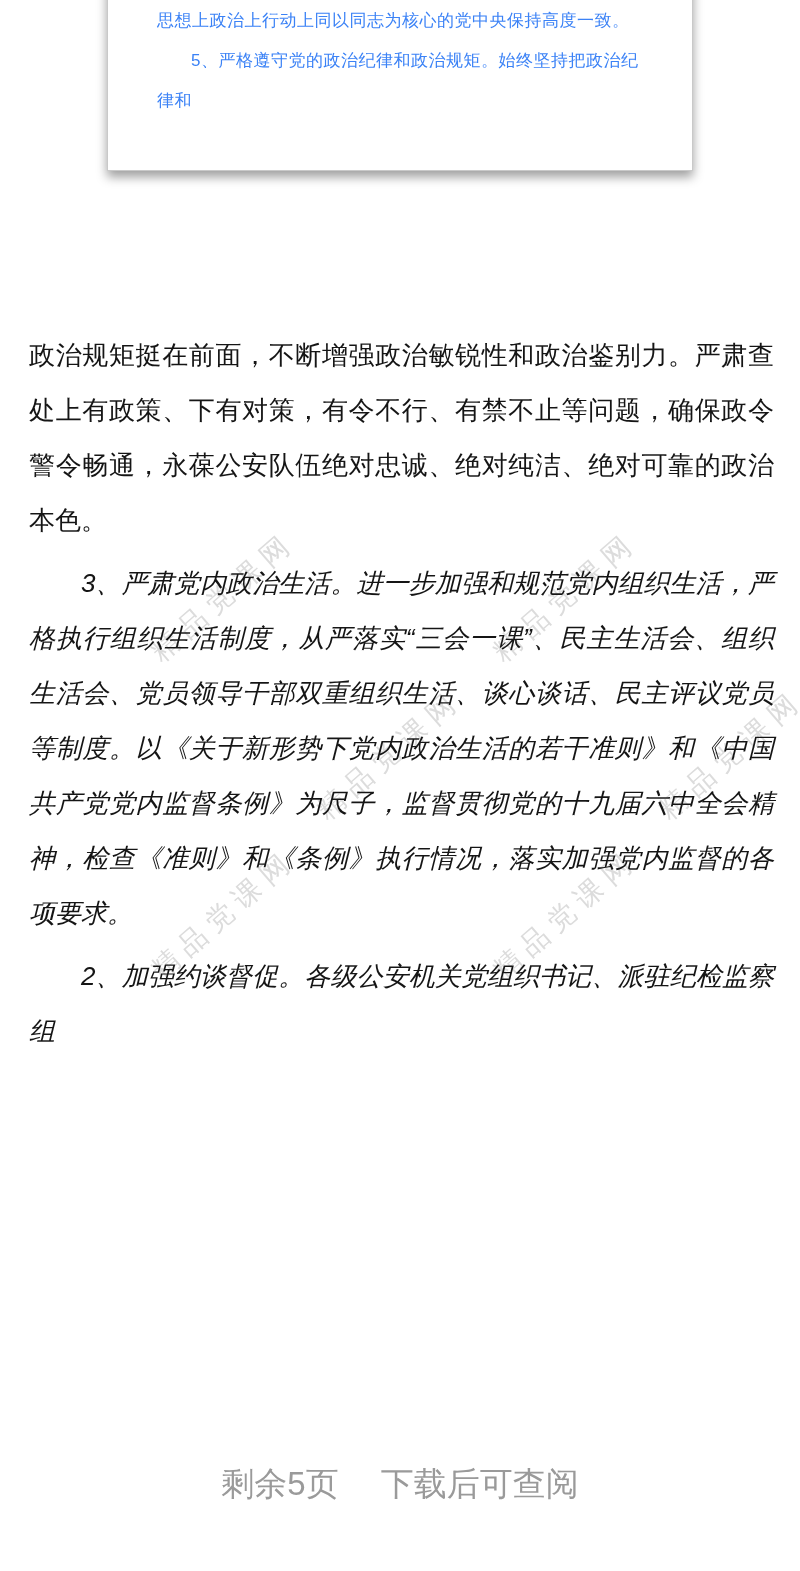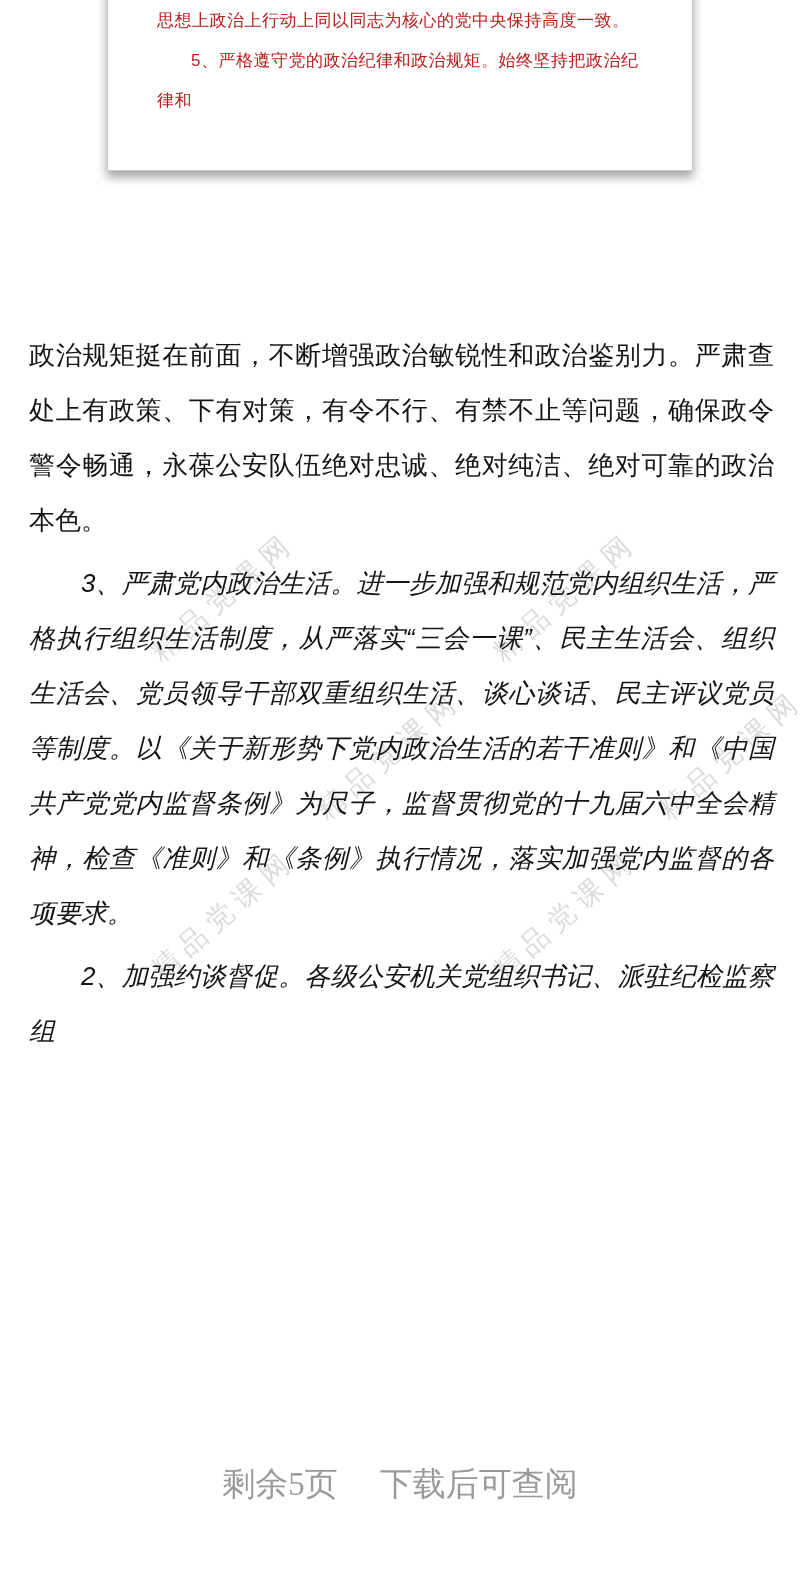--- a/index.html
+++ b/index.html
@@ -19,21 +19,21 @@
     background: #ffffff;
     border: 1px solid #c9c9c9;
     box-shadow: 0 6px 10px rgba(0,0,0,0.38);
     z-index: 2;
   }
   .preview-text {
     position: absolute;
     left: 49px; right: 38px; top: 46px;
     font-size: 17px;
     line-height: 40px;
-    color: #b91c1c;
+    color: #3b82f6;
     letter-spacing: 0.5px;
   }
   .preview-line-indent { text-indent: 2em; }
 
   
   .watermark-layer { position: absolute; inset: 0; z-index: 0; }
   .wm {
     position: absolute;
     font-size: 28px;
     letter-spacing: 8px;
@@ -59,21 +59,20 @@
   .doc-body p.heading { margin-top: 15px; margin-bottom: 50px; }
 
   
   .footer {
     position: absolute;
     left: 0; right: 0; top: 1462px;
     text-align: center;
     font-size: 33px;
     color: #9a9a9a;
     z-index: 1;
-    font-family: Liberation Serif, serif;
   }
   .footer .gap { display: inline-block; width: 42px; }
 </style>
 </head>
 <body>
 
 <div class="watermark-layer">
   <span class="wm" style="left:223px; top:597px;">精品党课网</span>
   <span class="wm" style="left:565px; top:597px;">精品党课网</span>
   <span class="wm" style="left:389px; top:755px;">精品党课网</span>

